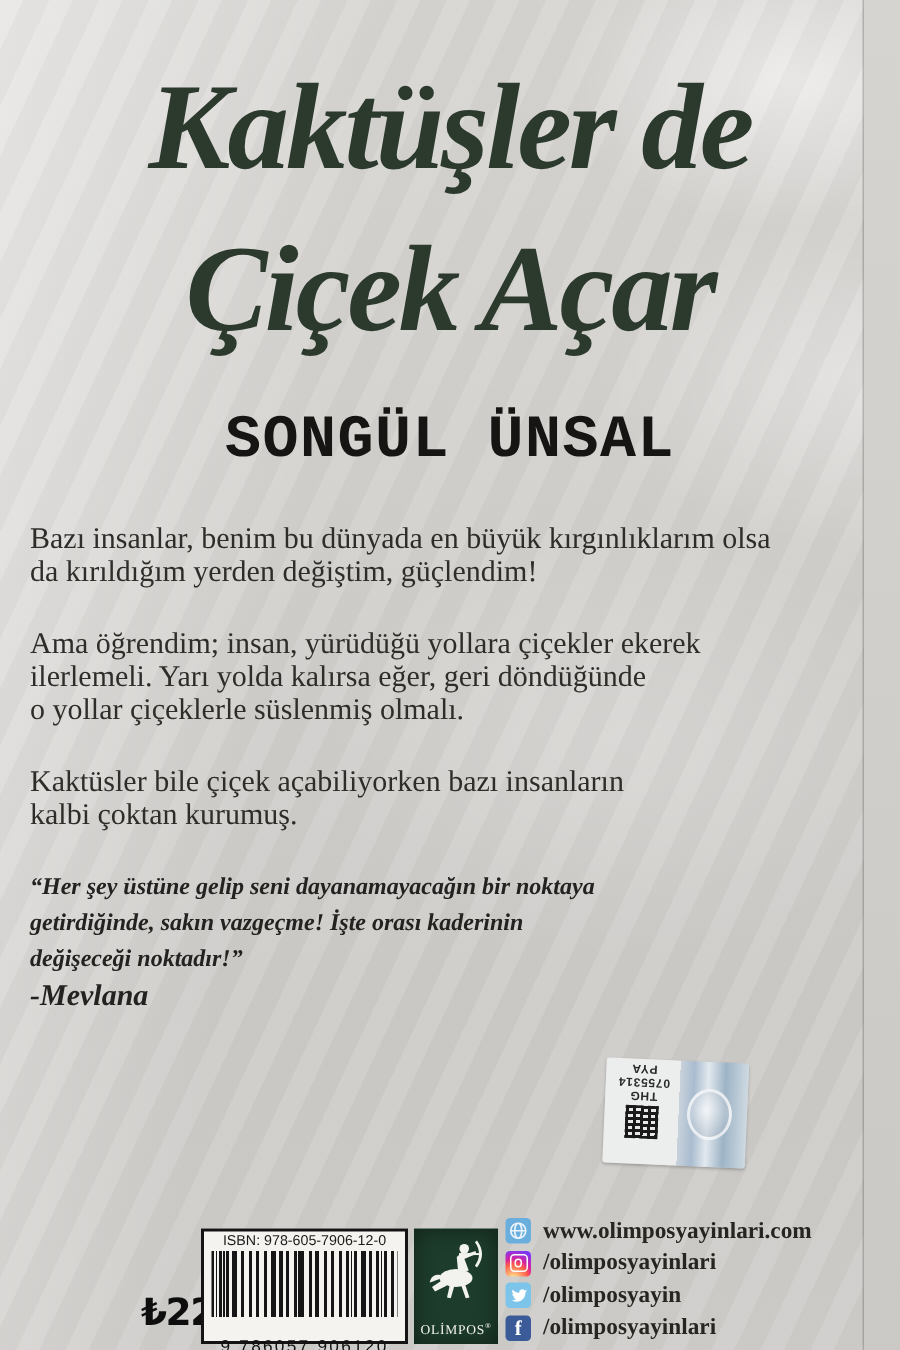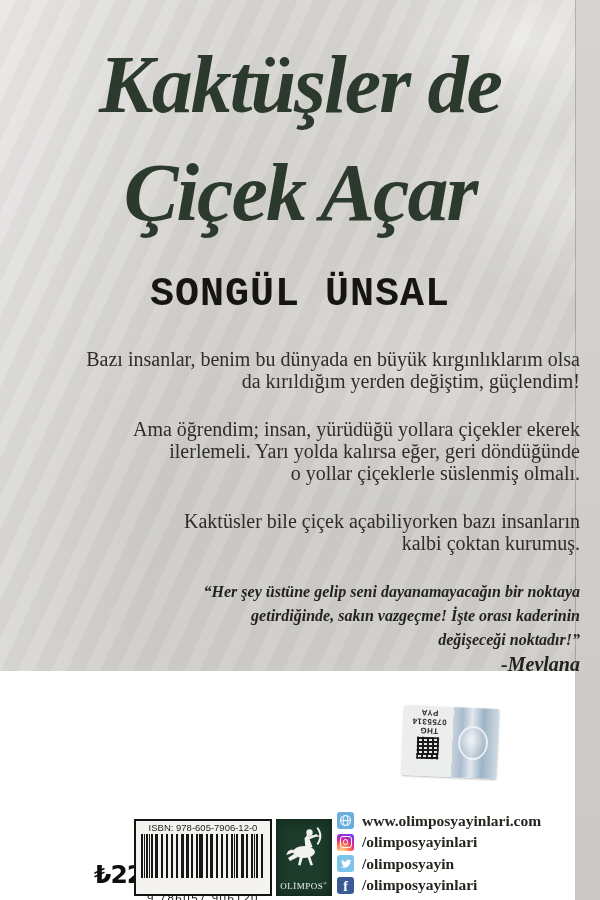--- a/index.html
+++ b/index.html
@@ -1,18 +1,18 @@
 <!DOCTYPE html>
 <html><head>
 <meta charset="utf-8">
 <style>
   html,body{margin:0;padding:0;}
   body{width:600px;height:900px;overflow:hidden;font-family:"Liberation Serif",serif;}
   .cover{
-    position:relative;width:600px;height:671px;
+    position:relative;width:600px;height:900px;
     background:
       radial-gradient(220px 140px at 88% 6%, rgba(255,255,255,.55), rgba(255,255,255,0) 70%),
       radial-gradient(260px 160px at 96% 28%, rgba(255,255,255,.35), rgba(255,255,255,0) 70%),
       radial-gradient(300px 200px at 70% 55%, rgba(255,255,255,.18), rgba(255,255,255,0) 70%),
       linear-gradient(100deg, rgba(255,255,255,.45), rgba(255,255,255,0) 35%),
       linear-gradient(180deg,#d8d6d3 0%, #d3d1ce 40%, #ceccc9 75%, #d0cecb 100%);
     color:#2e2c29;
   }
   .texture{
     position:absolute;inset:0;pointer-events:none;
@@ -25,21 +25,21 @@
   
   .title{position:absolute;left:0;width:600px;text-align:center;color:#2c3a2e;
     font-family:"Liberation Serif",serif;font-style:italic;font-weight:bold;
     font-size:82px;letter-spacing:-2px;line-height:1;}
   .title.l1{top:44px;}
   .title.l2{top:152px;}
   
   .author{position:absolute;left:0;top:272px;width:600px;text-align:center;color:#161514;
     font-family:Liberation Mono, monospace;font-weight:bold;font-size:40px;letter-spacing:1px;}
   
-  .blurb{position:absolute;left:20px;top:348px;width:560px;text-align:right;}
+  .blurb{position:absolute;left:20px;top:348px;width:560px;text-align:left;}
   .para{margin:0 0 26px 0;font-size:20px;line-height:22px;color:#2f2d2a;}
   .para div{white-space:nowrap;}
   .quote{margin:26px 0 0 0;font-size:16px;line-height:24px;font-weight:bold;font-style:italic;color:#232220;}
   .quote div{white-space:nowrap;}
   .attribution{margin-top:1px;font-size:20px;font-weight:bold;font-style:italic;color:#232220;}
   
   .sticker{position:absolute;left:403px;top:707px;width:95px;height:70px;transform:rotate(2.5deg);
     background:linear-gradient(90deg,#eceded 0 52%, #c9d2dc 52%, #a9bccf 62%, #e2e8ee 72%, #9db4c6 84%, #cfdae2 100%);
     box-shadow:0 1px 2px rgba(60,60,60,.35);border-radius:2px;}
   .sticker .holo-seal{position:absolute;right:10px;top:18px;width:26px;height:30px;border-radius:50%;

